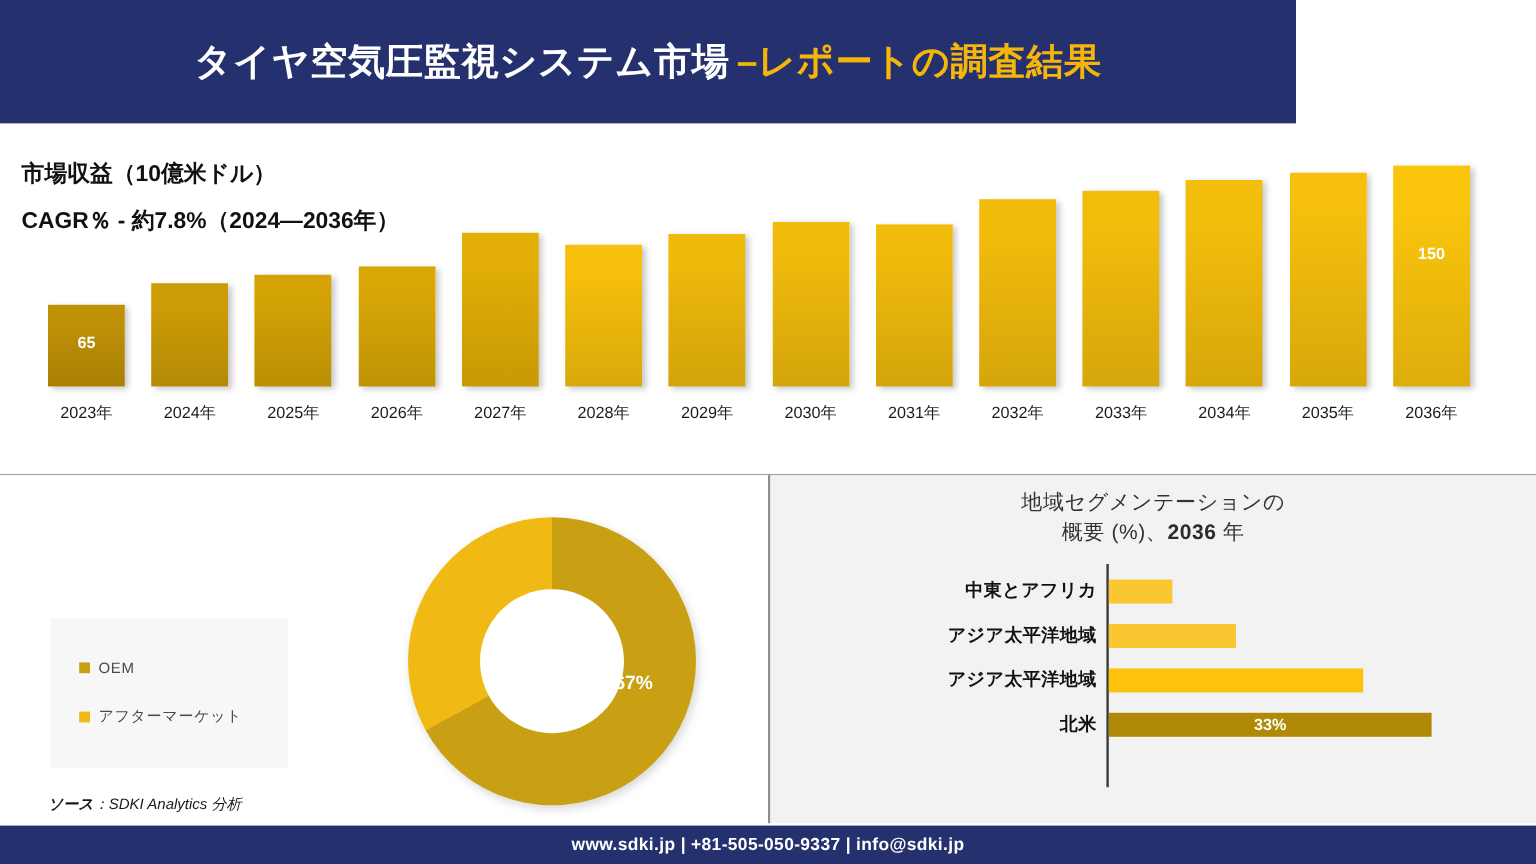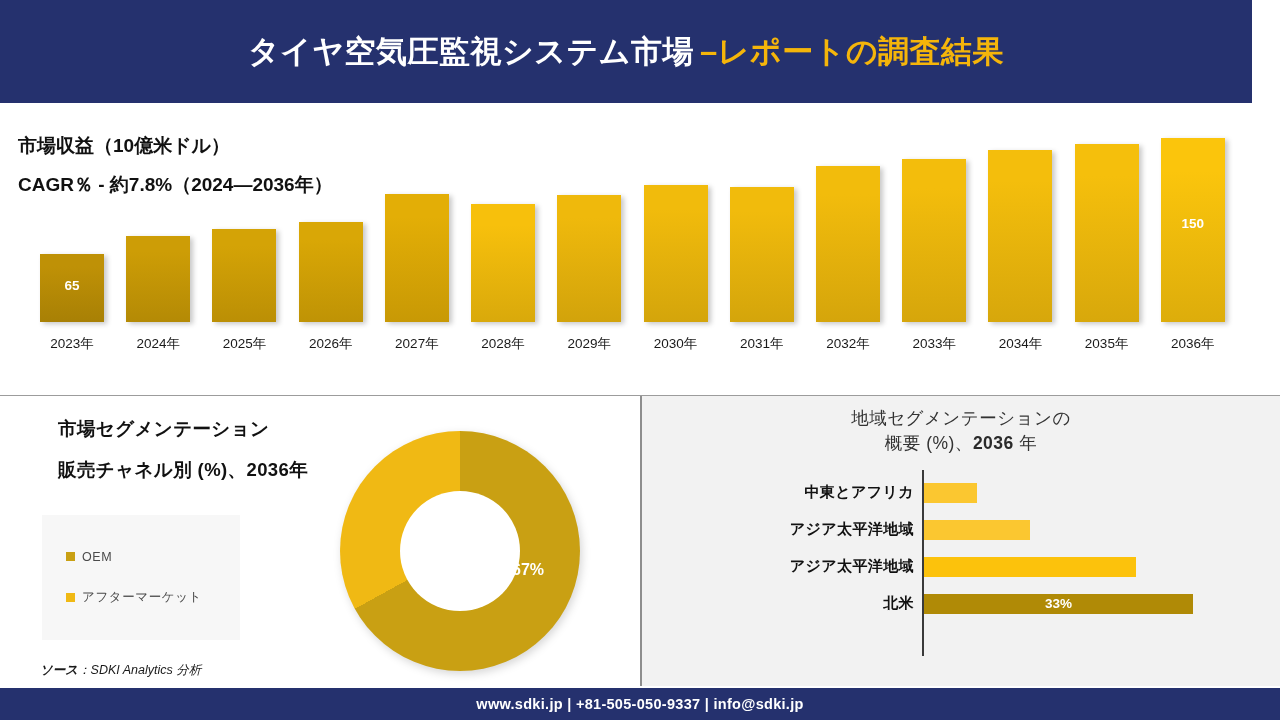--- a/index.html
+++ b/index.html
@@ -7,21 +7,21 @@
   body{
     font-family:"Liberation Sans","DejaVu Sans",sans-serif;
     background:#ffffff;
     color:#1a1a1a;
     overflow:hidden;
   }
   .page{ position:relative; width:1280px; height:720px; background:#fff; }
 
   
   .header{
-    position:absolute; left:0; top:0; width:1252px; height:103px;
+    position:absolute; left:0; top:0; width:1080px; height:103px;
     background:#25316e;
     display:flex; align-items:center; justify-content:center;
   }
   .header-title{
     font-size:31px; font-weight:bold; letter-spacing:.5px; white-space:nowrap;
   }
   .header-title .t-main{ color:#ffffff; }
   .header-title .t-accent{ color:#f5b50a; margin-left:6px; }
   .header-rule{
     position:absolute; left:0; top:103px; width:1280px; height:3px; background:#ffffff;
@@ -205,36 +205,32 @@
               <div class="bar-label">2034年</div>
             </div>
           </div>
           <div class="bar-col">
             <div class="bar" style="height: 178px; background: linear-gradient(rgb(245, 191, 12) 0%, rgb(245, 191, 12) 18%, rgb(216, 168, 11) 100%); padding-left: 44px;">
               <div class="bar-label">2035年</div>
             </div>
           </div>
           <div class="bar-col">
             <div class="bar" style="height: 184px; background: linear-gradient(rgb(251, 197, 12) 0%, rgb(251, 197, 12) 18%, rgb(221, 173, 11) 100%);">
-              <div class="bar-value" style="top: 78px;">150</div>
+              <div class="bar-value" style="top: 66px;">150</div>
               <div class="bar-label">2036年</div>
             </div>
           </div>
         </div>
     </div>
   </div>
 
   <div class="hr-mid"></div>
   <div class="vr-mid"></div>
 
   <div class="panel-left">
-    <div class="seg-title">
-      <div class="l1">市場セグメンテーション</div>
-      <div class="l2">販売チャネル別 (%)、2036年</div>
-    </div>
 
     <div class="legend-box">
       <div class="legend-item">
         <span class="legend-swatch" id="sw0" style="background: rgb(201, 160, 19);"></span>
         <span class="legend-text">OEM</span>
       </div>
       <div class="legend-item">
         <span class="legend-swatch" id="sw1" style="background: rgb(240, 185, 20);"></span>
         <span class="legend-text">アフターマーケット</span>
       </div>

